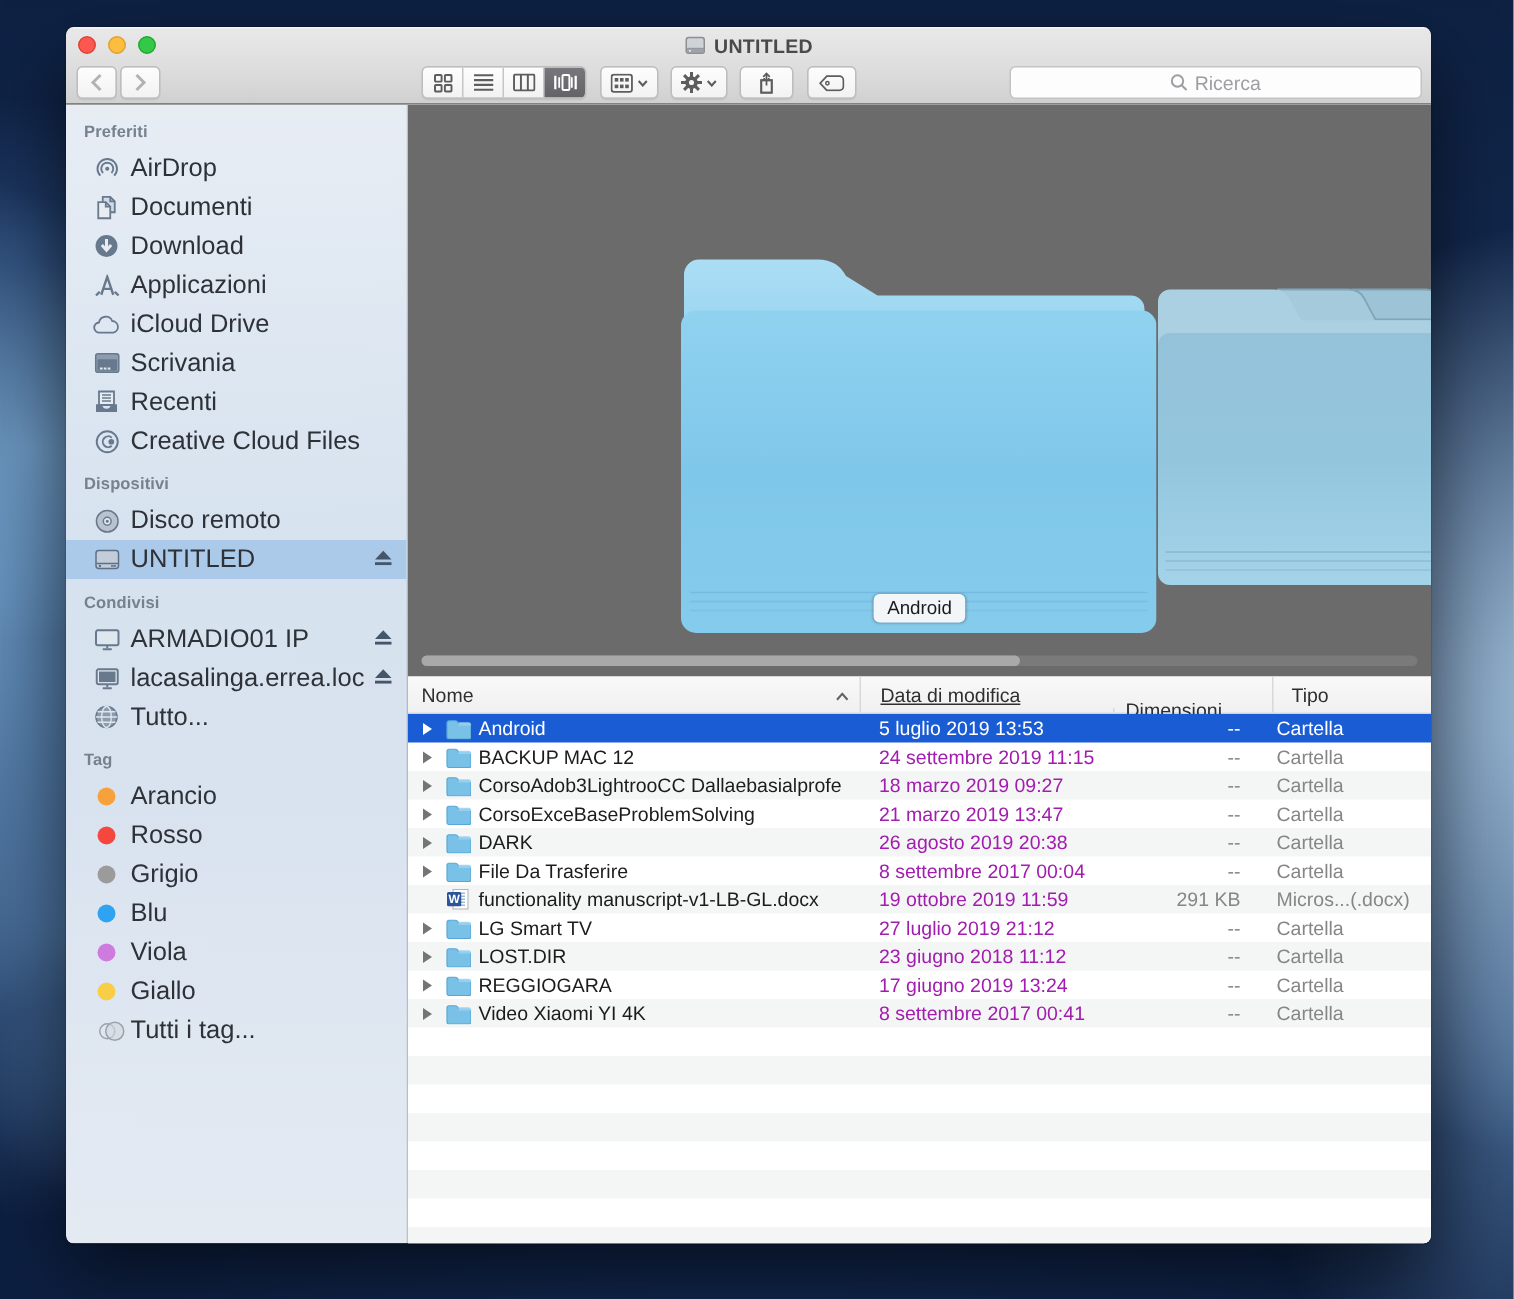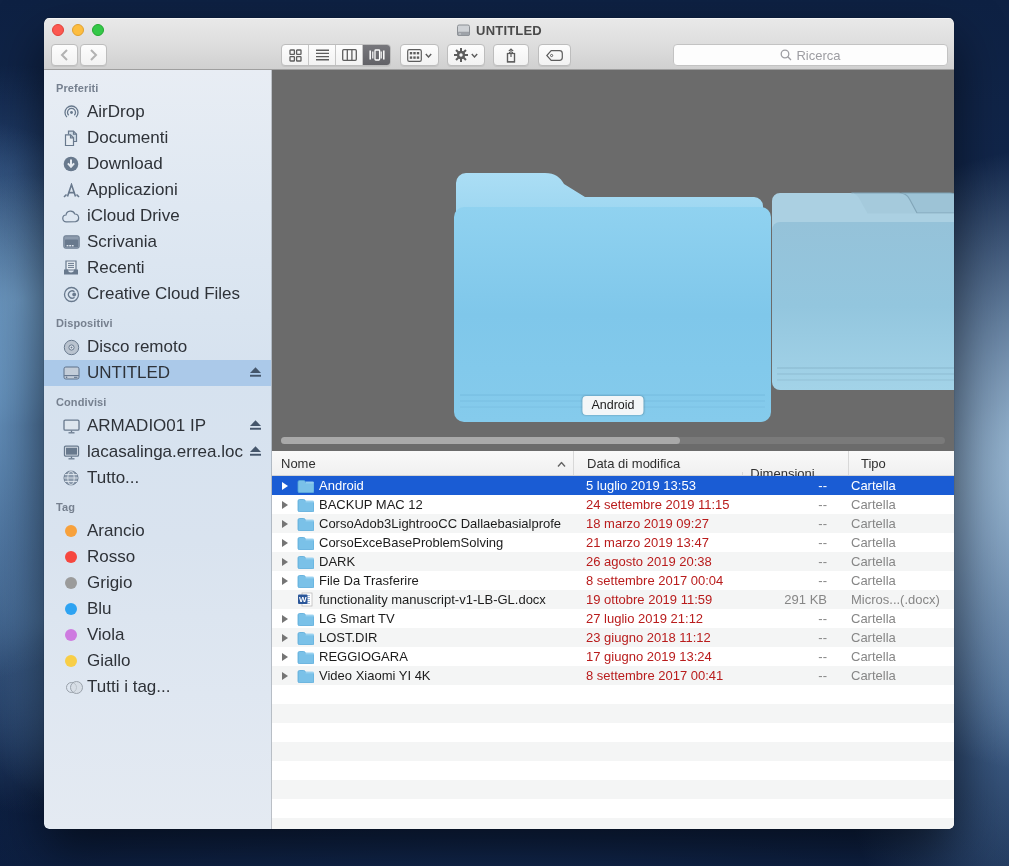--- a/index.html
+++ b/index.html
@@ -98,32 +98,32 @@
   
   .list-header {
     position:absolute; left:0; top:381px; right:0; height:25px;
     background:linear-gradient(180deg,#f9f9f9,#f0f0f0);
     border-bottom:1px solid #d3d3d3;
     display:flex; color:#2f2f2f;
   }
   .lh-col { display:flex; align-items:center; position:relative; }
   .lh-col + .lh-col { border-left:1px solid #d8d8d8; }
   .lh-nome { width:301px; padding-left:9px; }
-  .lh-data { width:169px; padding-left:13px; }
+  .lh-data { width:169px; padding-left:13px;text-decoration:underline; }
   .lh-dim  { width:106px; justify-content:center; padding-right:26px;margin-top:21px; }
   .lh-tipo { flex:1; padding-left:12px; }
   .sort-chev { position:absolute; right:7px; top:50%; transform:translateY(-50%); }
   .rows { position:absolute; left:0; top:406px; right:0; bottom:0; }
   .row { height:19px; display:flex; align-items:center; color:#1c1c1c; }
   .row.alt { background:#f4f5f5; }
   .row.selected { background:#1a5cd4; color:#fff; }
   .row.selected .c-dim, .row.selected .c-data, .row.selected .c-tipo { color:#fff; }
   .row.selected .disc { border-left-color:#fff; }
   .c-nome { width:301px; display:flex; align-items:center; overflow:hidden; white-space:nowrap; }
-  .c-data { width:169px; padding-left:13px; color:#b91c1c; }
+  .c-data { width:169px; padding-left:13px; color:#a21caf; }
   .c-dim  { width:106px; text-align:right; padding-right:21px; color:#868686; }
   .c-tipo { flex:1; padding-left:3px; color:#868686; white-space:nowrap; overflow:hidden; }
   .disc { width:0; height:0; border-left:6px solid #757575; border-top:4.5px solid transparent; border-bottom:4.5px solid transparent; margin-left:10px; flex:none; }
   .disc.hidden { visibility:hidden; }
   .row-icon { width:17px; height:15px; margin-left:9px; margin-right:5px; flex:none; display:flex; align-items:center; }
 </style>
 </head>
 <body>
 
 <div class="window">

